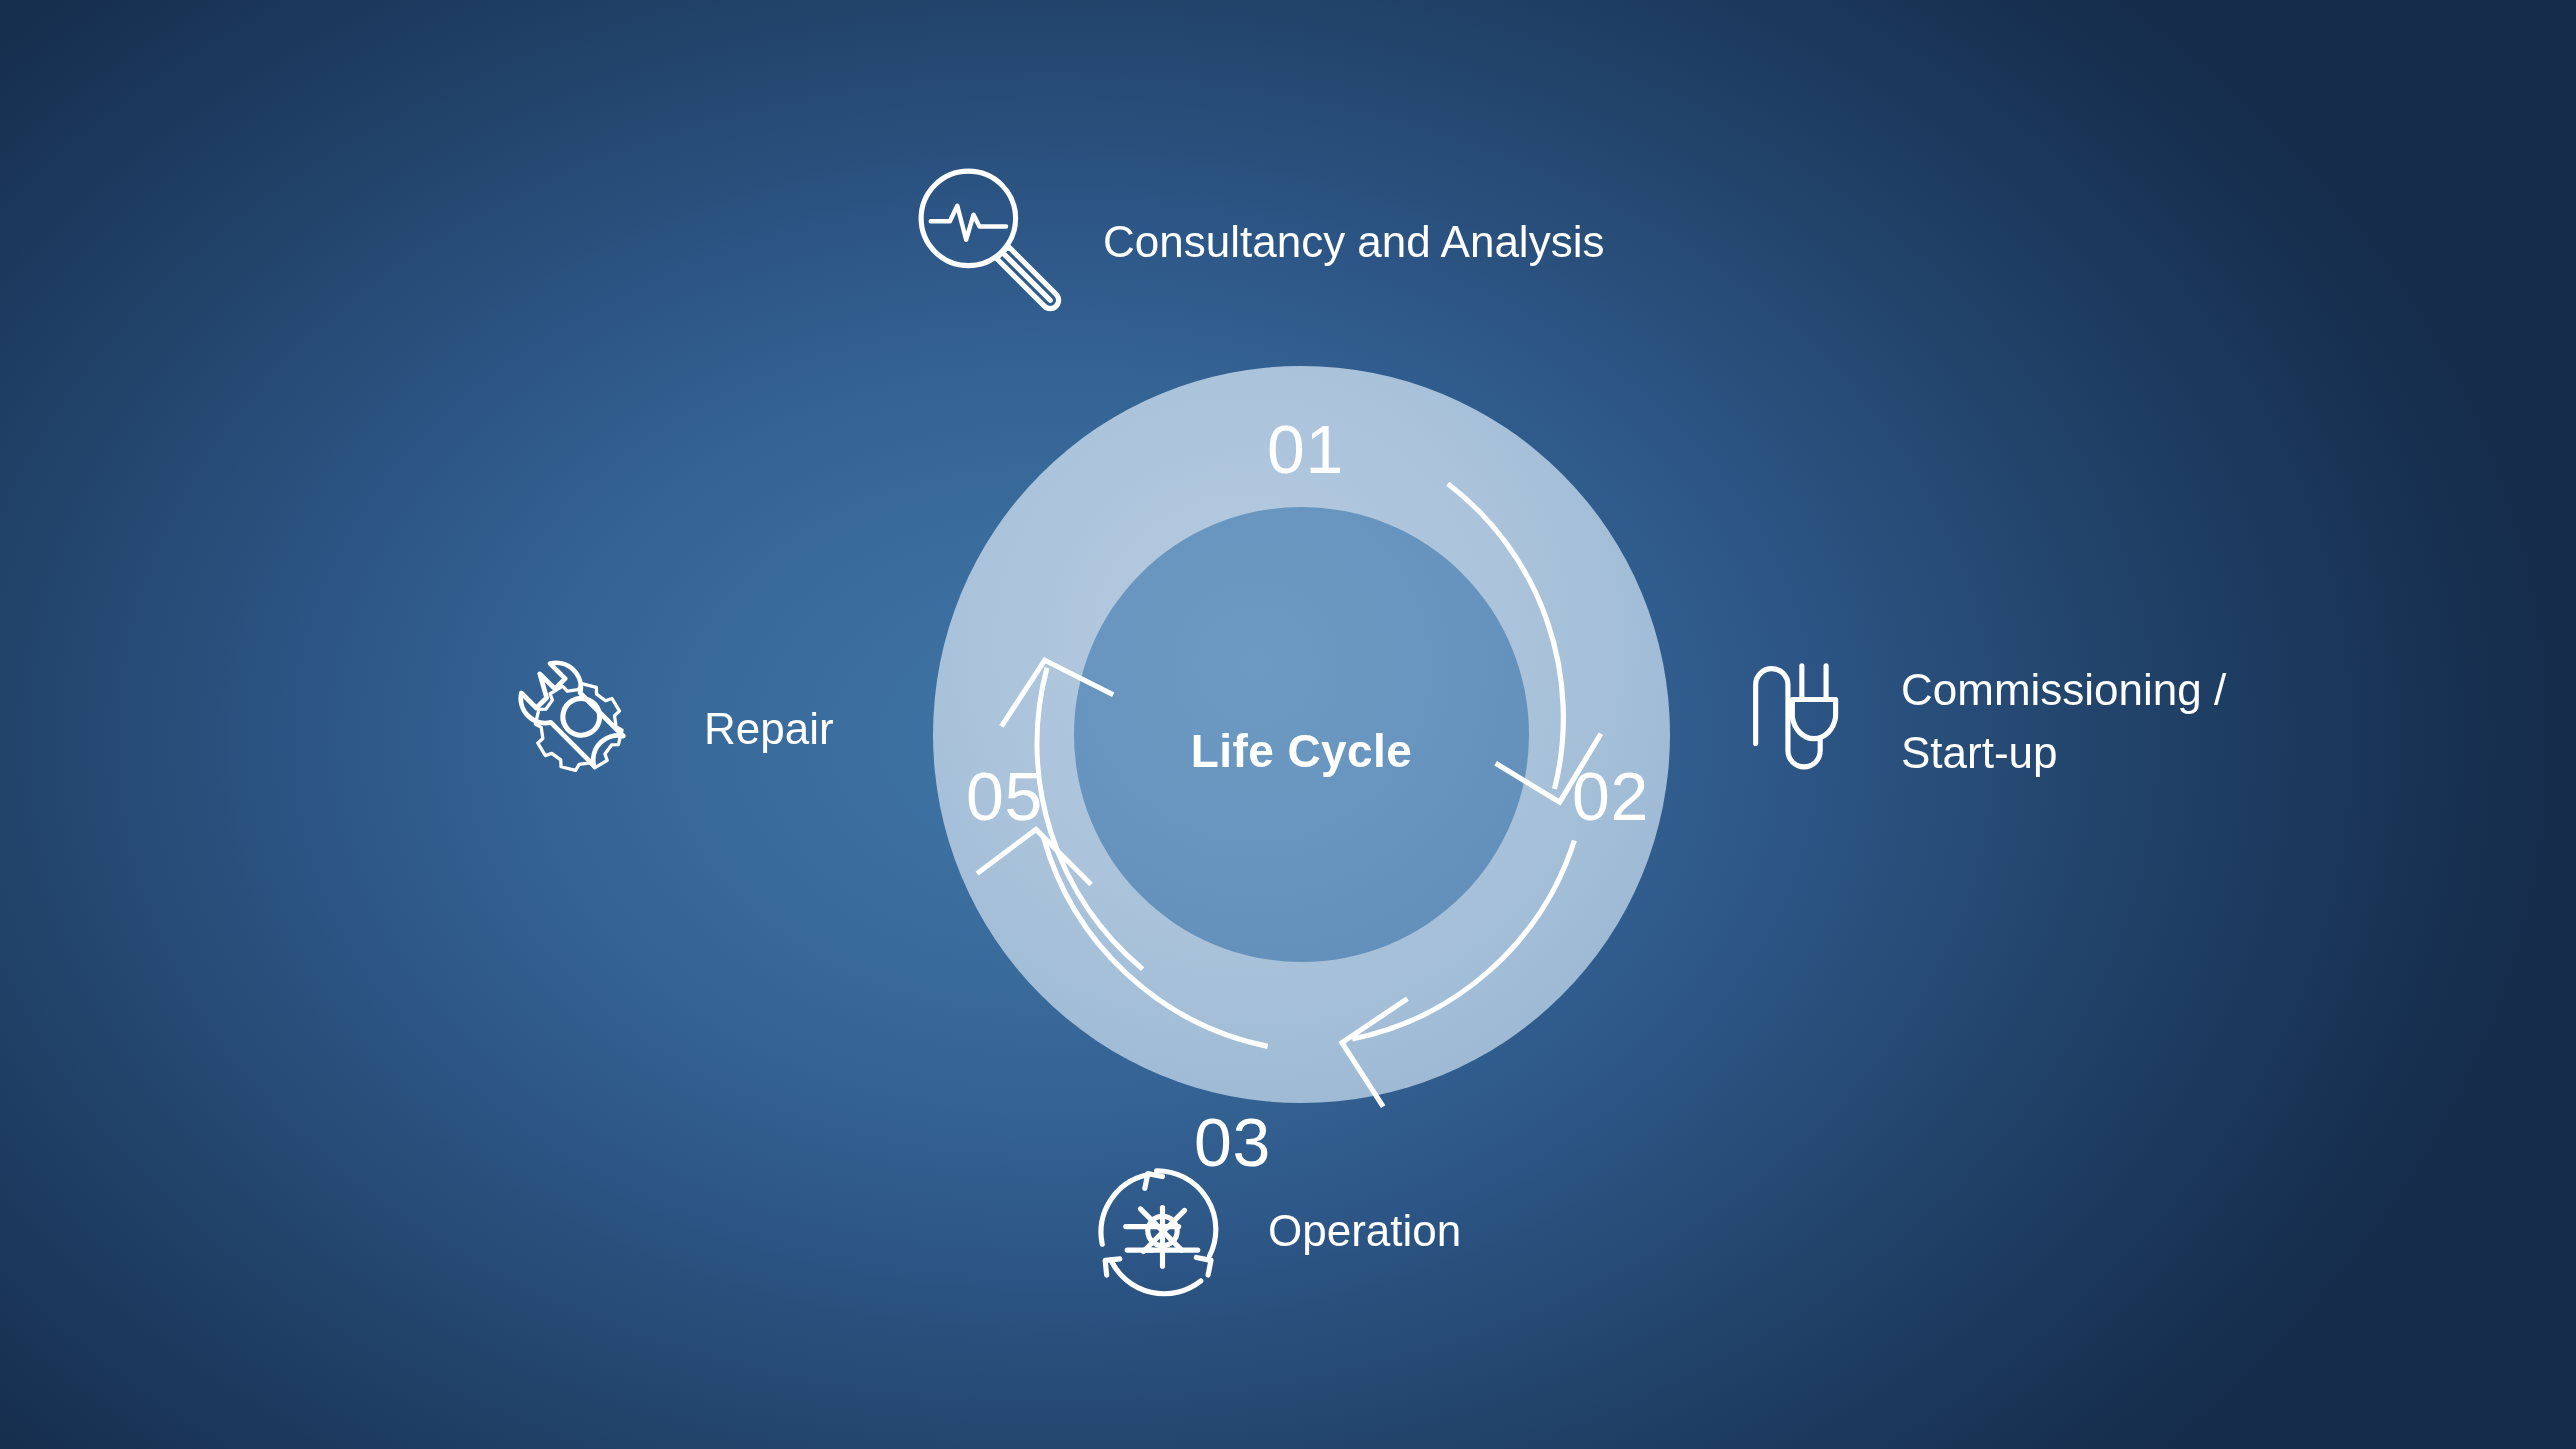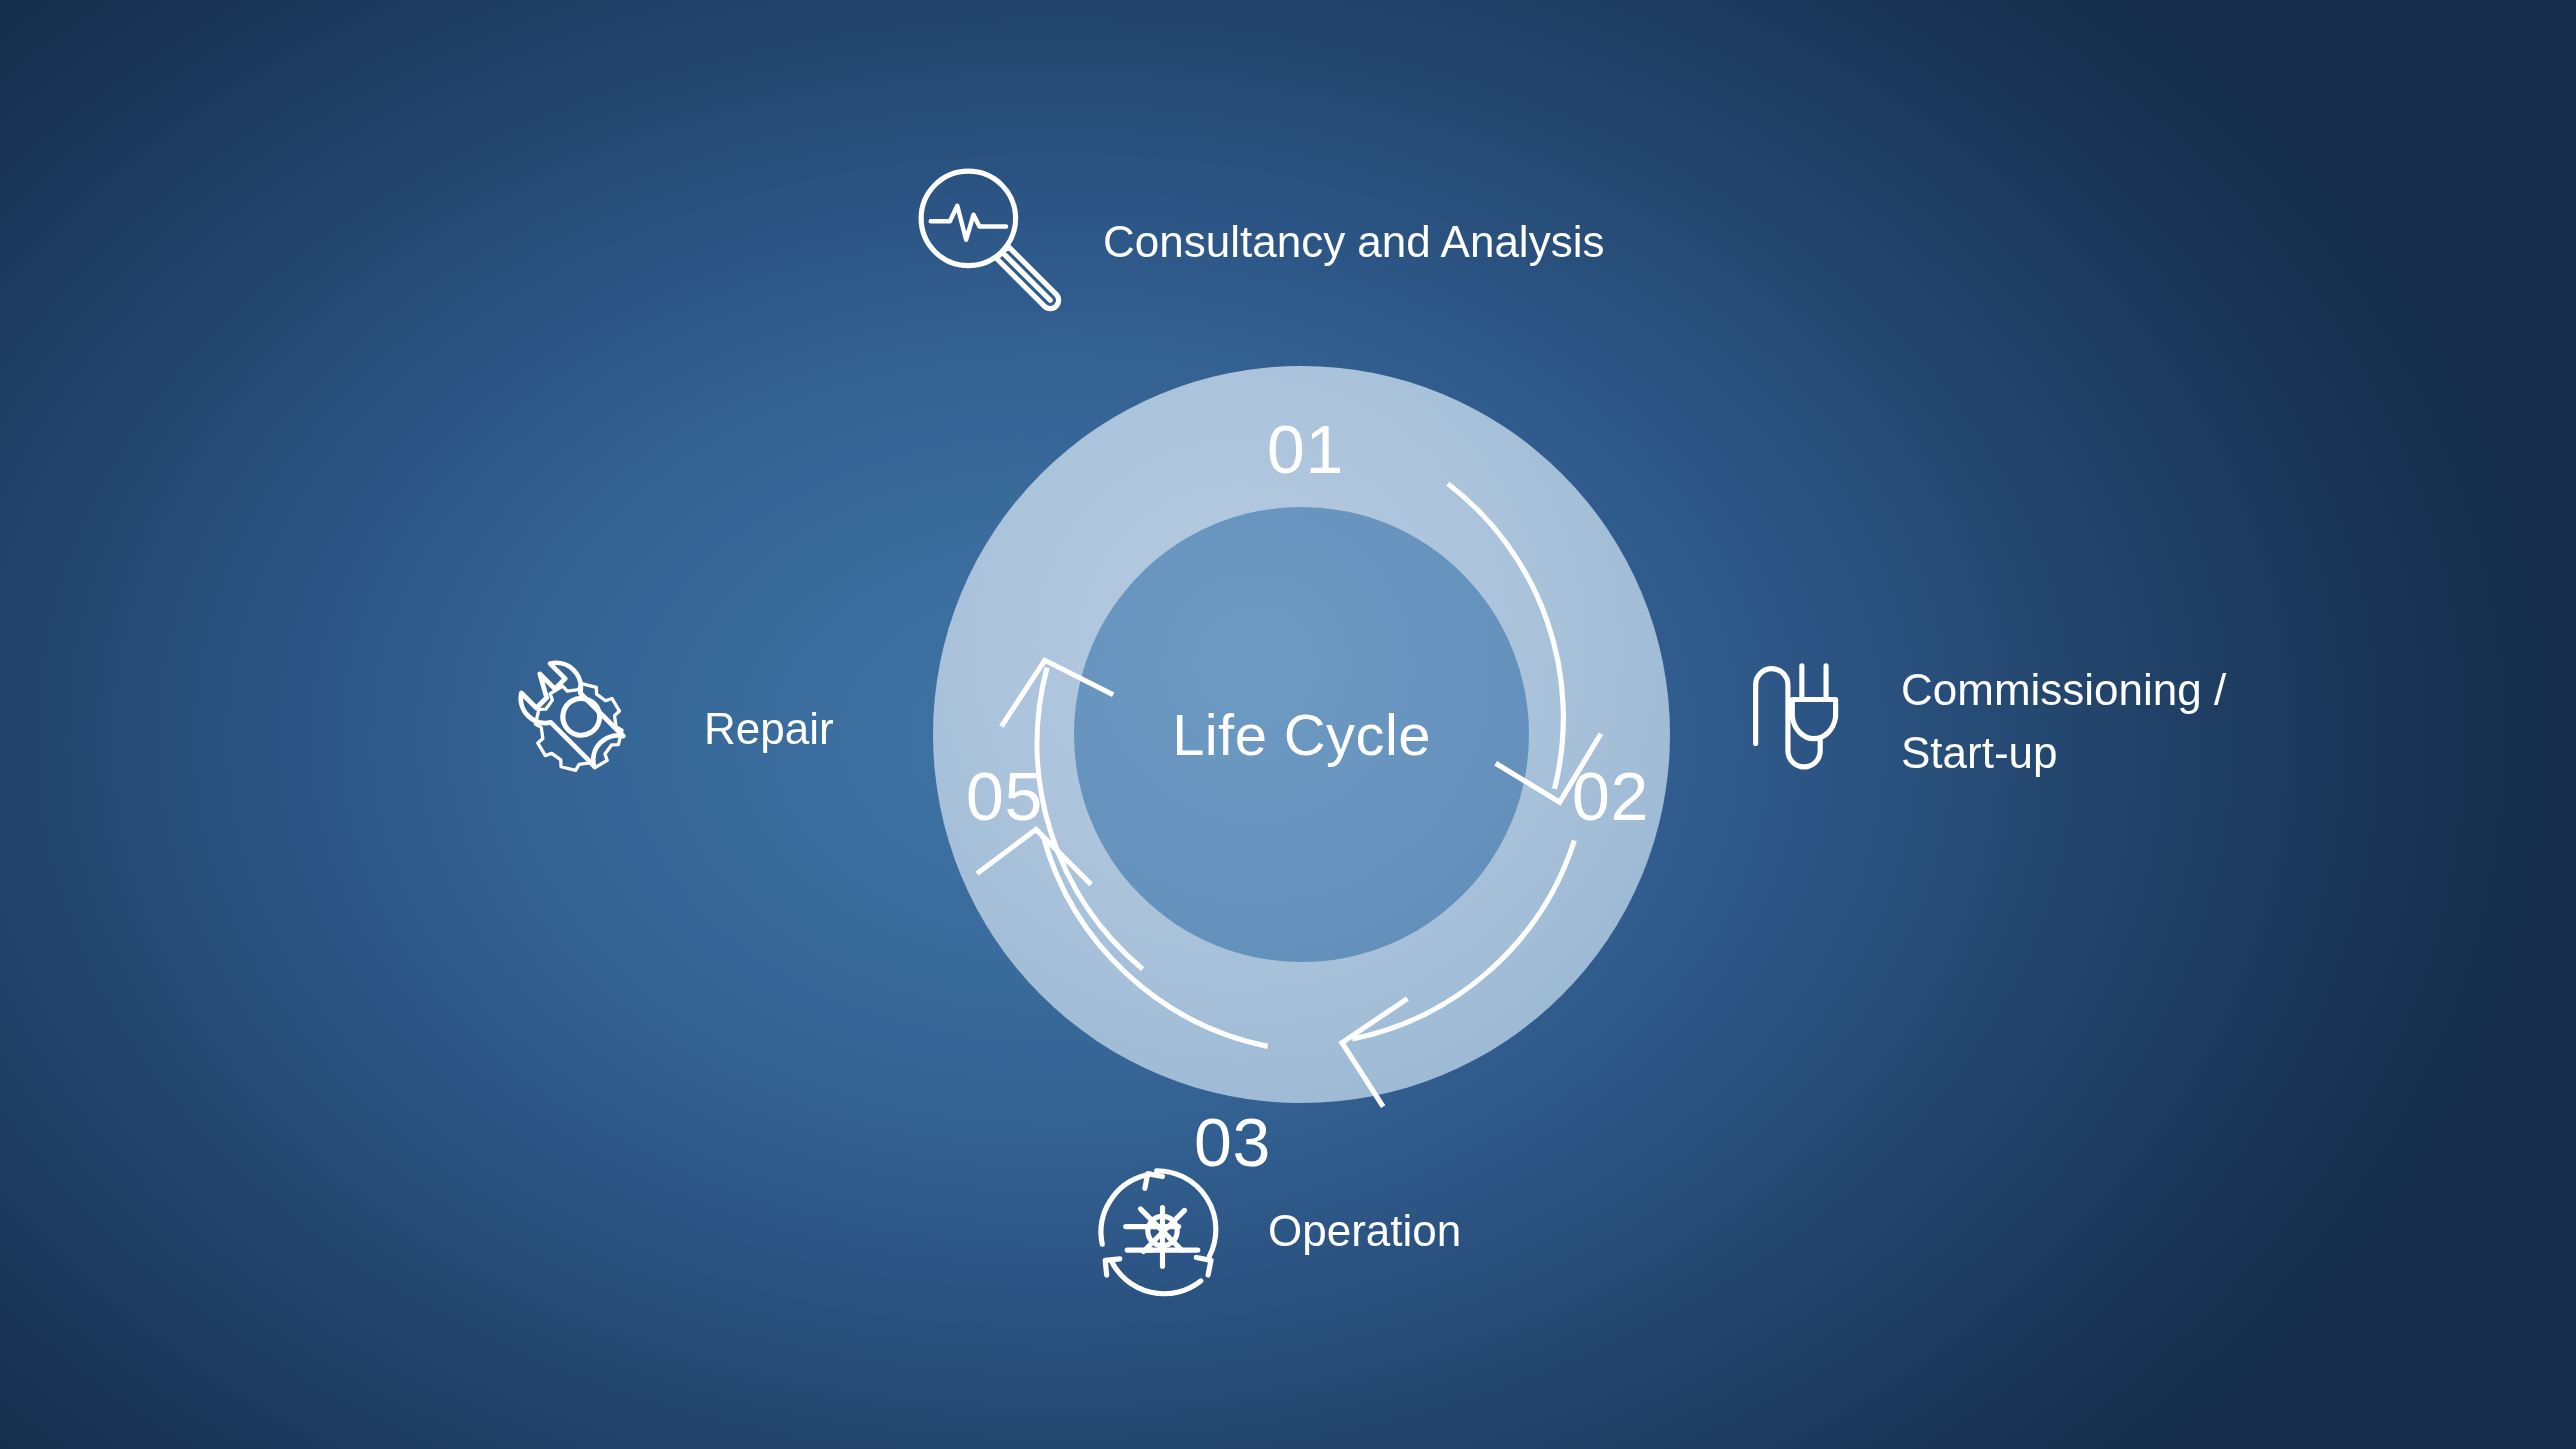--- a/index.html
+++ b/index.html
@@ -55,29 +55,29 @@
     position: absolute;
     left: 0; top: 0;
     width: 737px;
     height: 737px;
     overflow: visible;
   }
 
   .lifecycle-label {
     position: absolute;
     left: 0;
-    top: 0;
+    top: 16px;
     width: 737px;
     height: 737px;
     display: flex;
     align-items: center;
     justify-content: center;
     color: #ffffff;
-    font-size: 58px;
-    font-weight: 400;
+    font-size: 46px;
+    font-weight: 700;
     letter-spacing: 0.4px;
     white-space: nowrap;
   }
 
   .num {
     position: absolute;
     color: #ffffff;
     font-size: 68px;
     font-weight: 300;
     line-height: 1;

